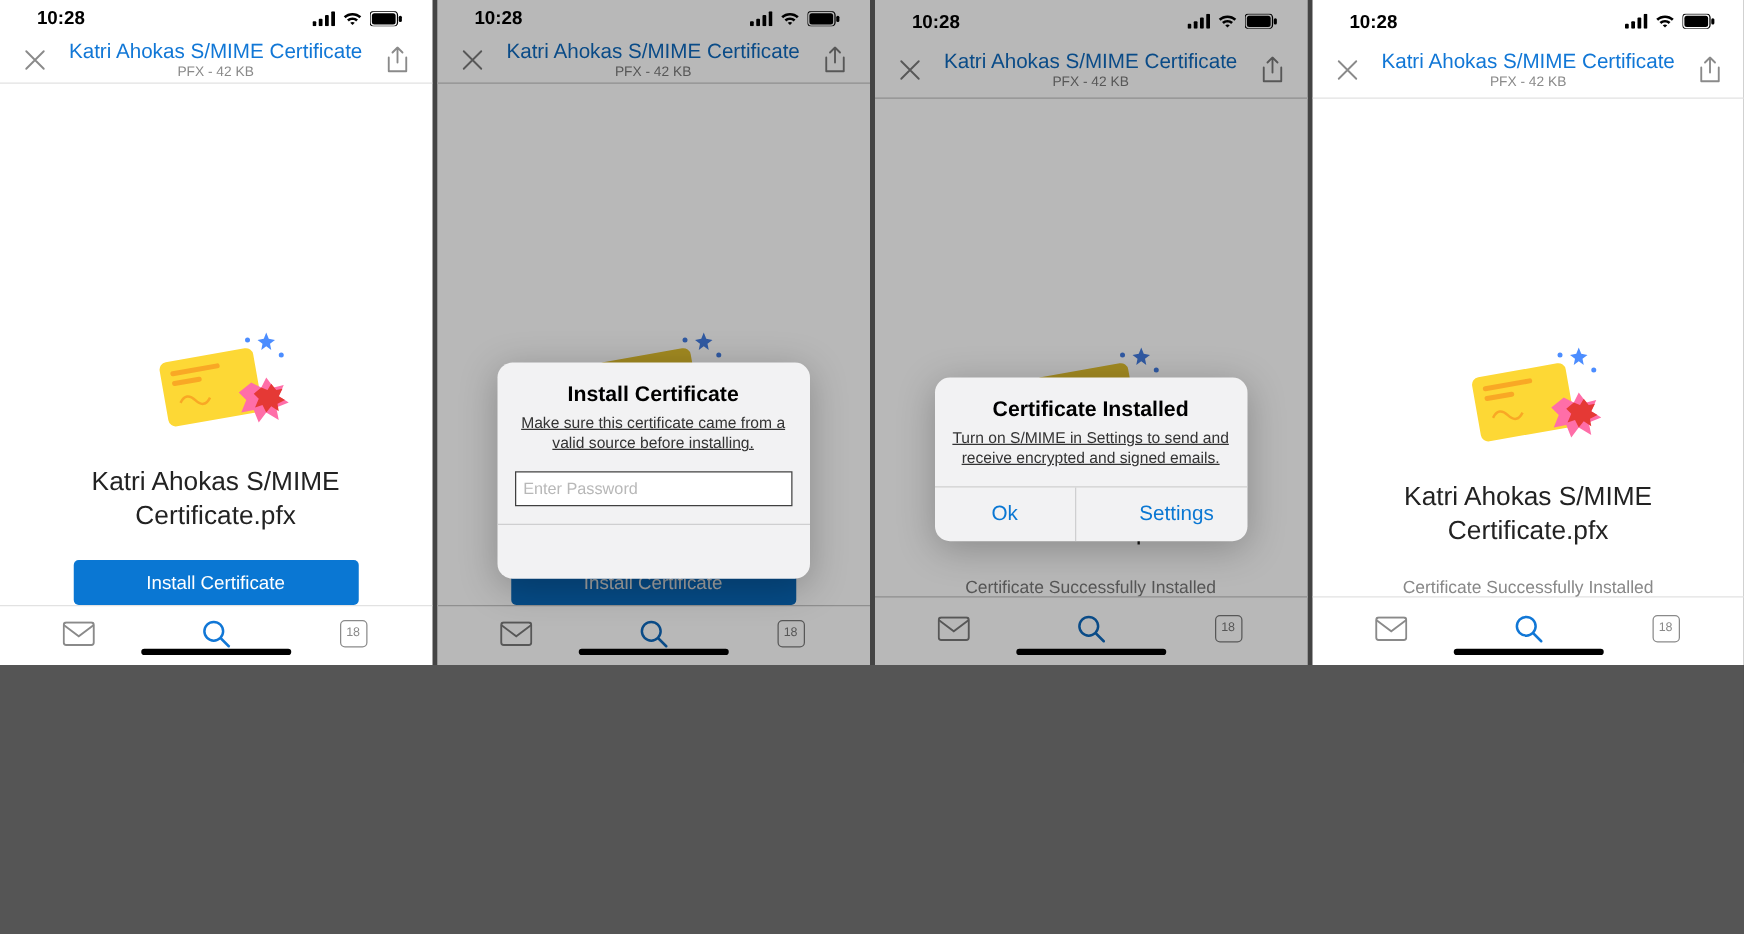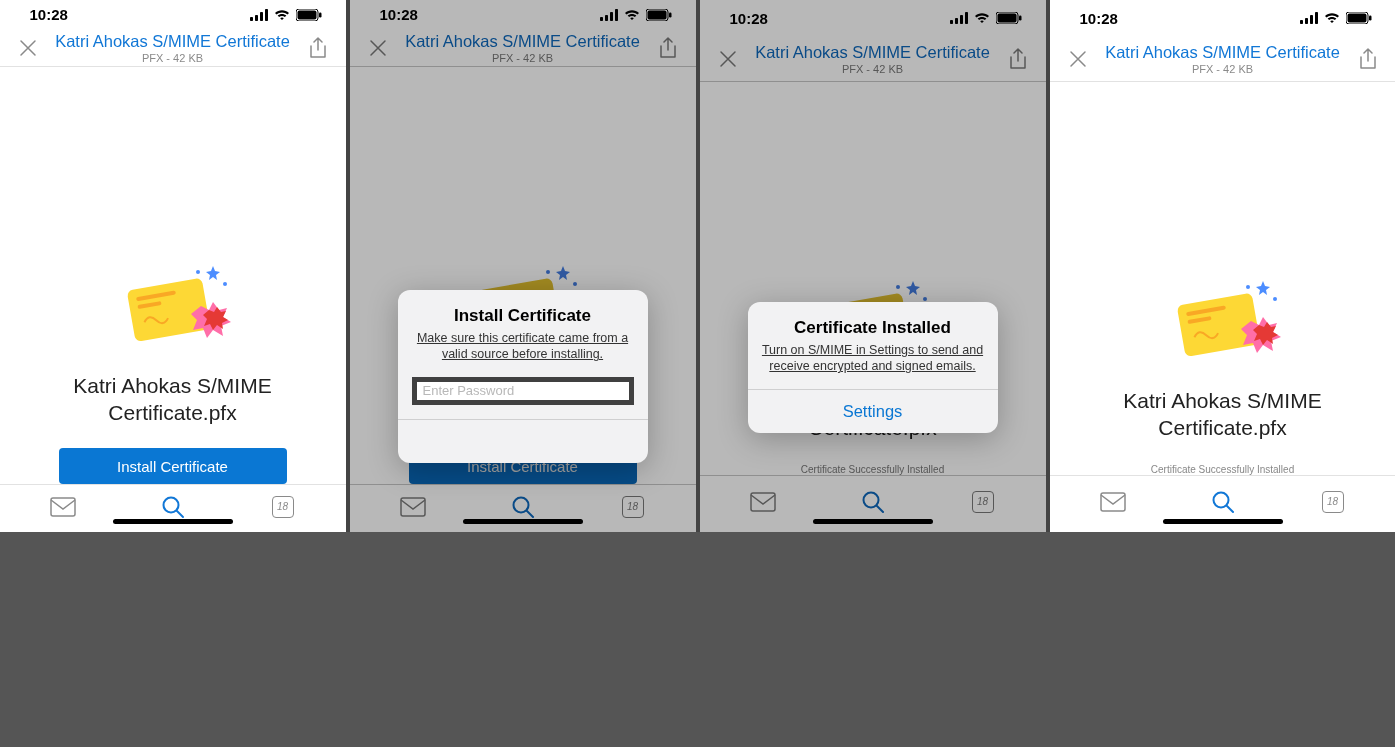--- a/index.html
+++ b/index.html
@@ -102,31 +102,30 @@
     color: #fff;
     border: none;
     border-radius: 4px;
     width: 228px;
     height: 36px;
     font-size: 15px;
     font-weight: 500;
   }
   .success-text {
     margin-top: 22px;
-    font-size: 10px;
+    font-size: 14px;
     color: #888;
   }
   .tabbar {
     height: 60px;
     border-top: 1px solid #e2e2e2;
     display: flex;
     align-items: center;
     justify-content: space-around;
     padding: 0 8px 4px 8px;
-    font-style: italic;
   }
   .tab-item {
     width: 90px;
     display: flex;
     align-items: center;
     justify-content: center;
     color: #8a8a8a;
   }
   .tab-item.active { color: #1177d6; }
   .homebar {
@@ -167,21 +166,21 @@
     padding: 16px 14px 14px;
     text-align: center;
   }
   .alert-title { font-size: 17px; font-weight: 600; color: #000; }
   .alert-msg { font-size: 12.5px; color: #333; margin-top: 4px; line-height: 1.3; text-decoration: underline; }
   .alert-input {
     margin-top: 14px;
     width: 100%;
     height: 28px;
     background: #fff;
-    border: 5px solid #404040;
+    border: 1px solid #404040;
     padding: 0 6px;
     font-size: 13px;
   }
   .alert-input::placeholder { color: #b8b8b8; }
   .alert-buttons {
     display: flex;
     border-top: 1px solid #cfcfd0;
     height: 44px;
   }
   .alert-btn {
@@ -455,20 +454,21 @@
         </div>
     </div>
     <div class="homebar"></div>
 
     <div class="alert alert2">
       <div class="alert-body">
         <div class="alert-title">Certificate Installed</div>
         <div class="alert-msg">Turn on S/MIME in Settings to send and receive encrypted and signed emails.</div>
       </div>
       <div class="alert-buttons">
+        <button class="alert-btn">Ok</button>
         <button class="alert-btn">Settings</button>
       </div>
     </div>
   </div>
 
   <div class="phone">
     <div class="statusbar">
       <span>10:28</span>
       <span class="status-icons">
         <svg width="18" height="12" viewBox="0 0 18 12">

